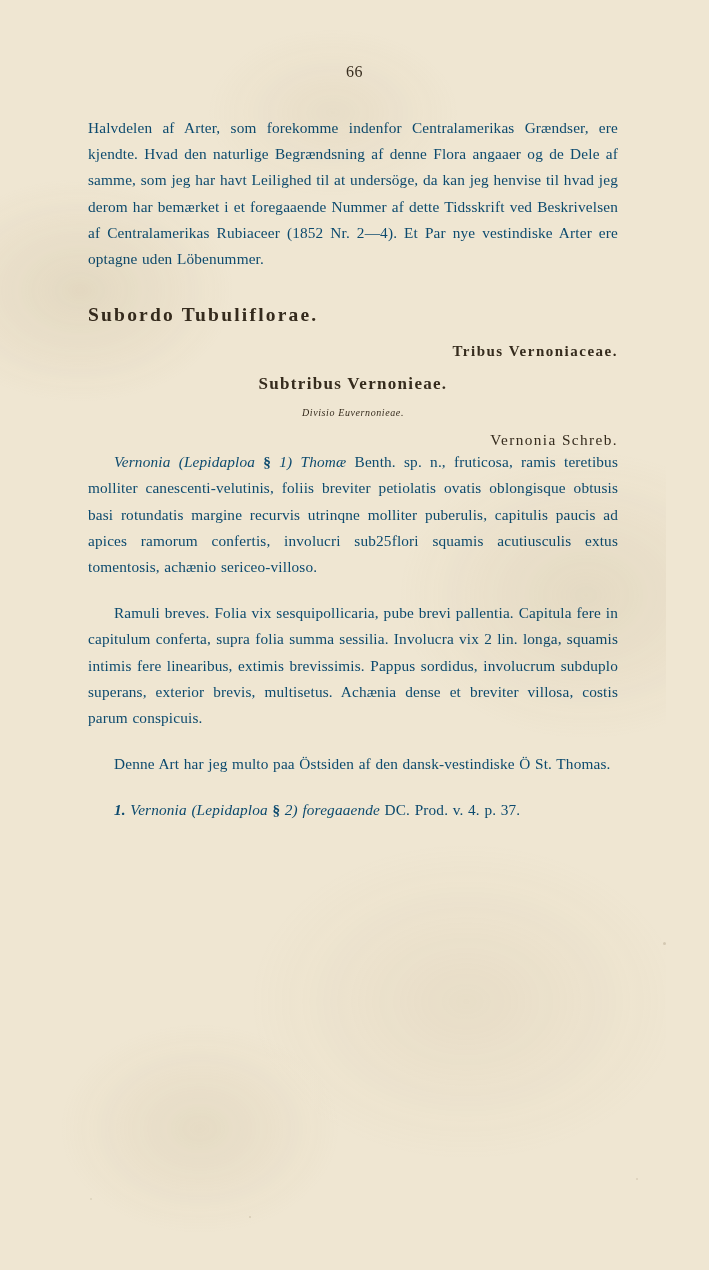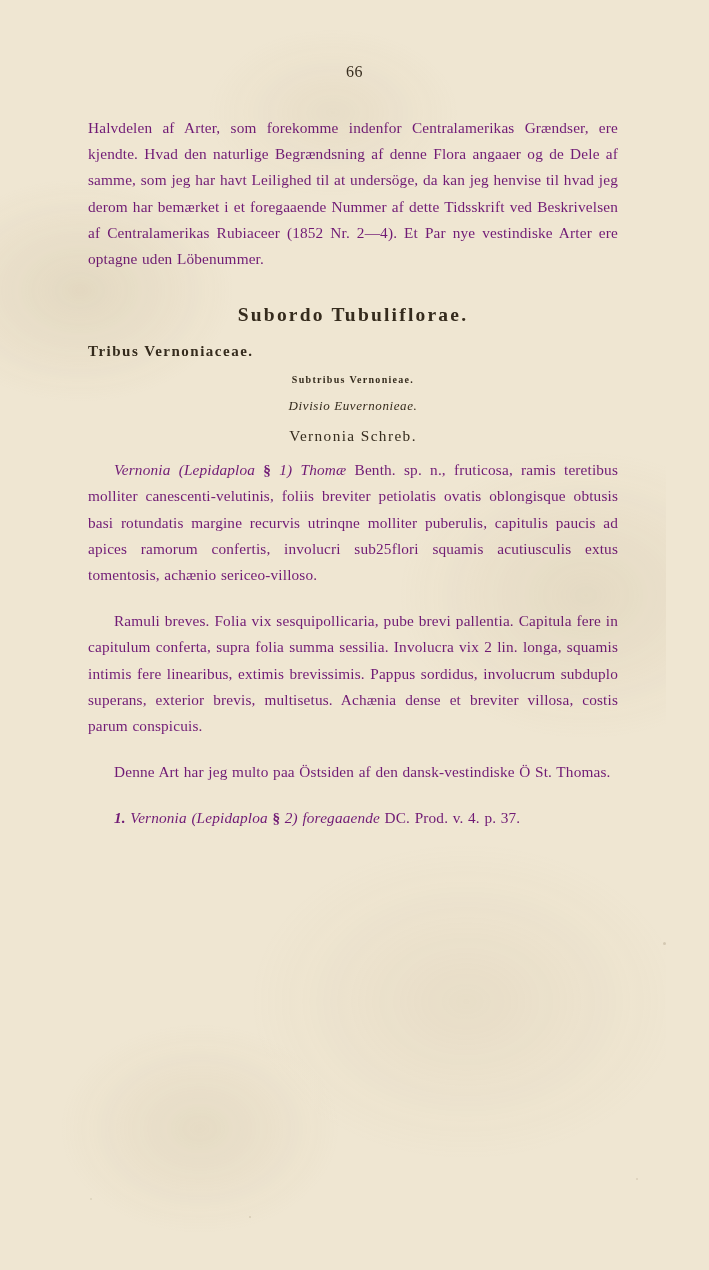--- a/index.html
+++ b/index.html
@@ -52,65 +52,64 @@
     width: 530px;
   }
   p {
     margin: 0;
     font-size: 15.3px;
     line-height: 26.2px;
     text-align: justify;
     text-align-last: left;
     letter-spacing: 0.15px;
     word-spacing: 0.6px;
-    color: #701a75;
+    color: #0c4a6e;
   }
   p.indent { text-indent: 26px; }
   p.hang { padding-left: 0; }
 
   .heading-main {
     margin-top: 32px;
-    text-align: center;
     font-size: 19.5px;
     font-weight: bold;
     letter-spacing: 2.2px;
     color: #352b1d;
   }
   .heading-tribus {
     margin-top: 17px;
-    text-align: left;
+    text-align: right;
     font-size: 15px;
     font-weight: bold;
     letter-spacing: 1.5px;
     color: #352b1d;
   }
   .heading-subtribus {
     margin-top: 14px;
     text-align: center;
-    font-size: 10px;
+    font-size: 17px;
     font-weight: bold;
     letter-spacing: 1.3px;
     color: #352b1d;
   }
   .heading-divisio {
     margin-top: 13px;
     text-align: center;
-    font-size: 13px;
+    font-size: 10px;
     font-style: italic;
     letter-spacing: 0.6px;
     color: #352b1d;
   }
   .heading-author {
     margin-top: 13px;
-    text-align: center;
+    text-align: right;
     font-size: 15.3px;
     letter-spacing: 1.4px;
     color: #352b1d;
   }
-  .block { margin-top: 12px; }
+  .block { }
   .block-tight { margin-top: 20px; }
   i, .it { font-style: italic; }
   b, .bd { font-weight: bold; }
   .sect { font-weight: bold; }
   .fleck {
     position: absolute;
     border-radius: 50%;
     background: rgba(120,100,70,0.45);
   }
 </style>

